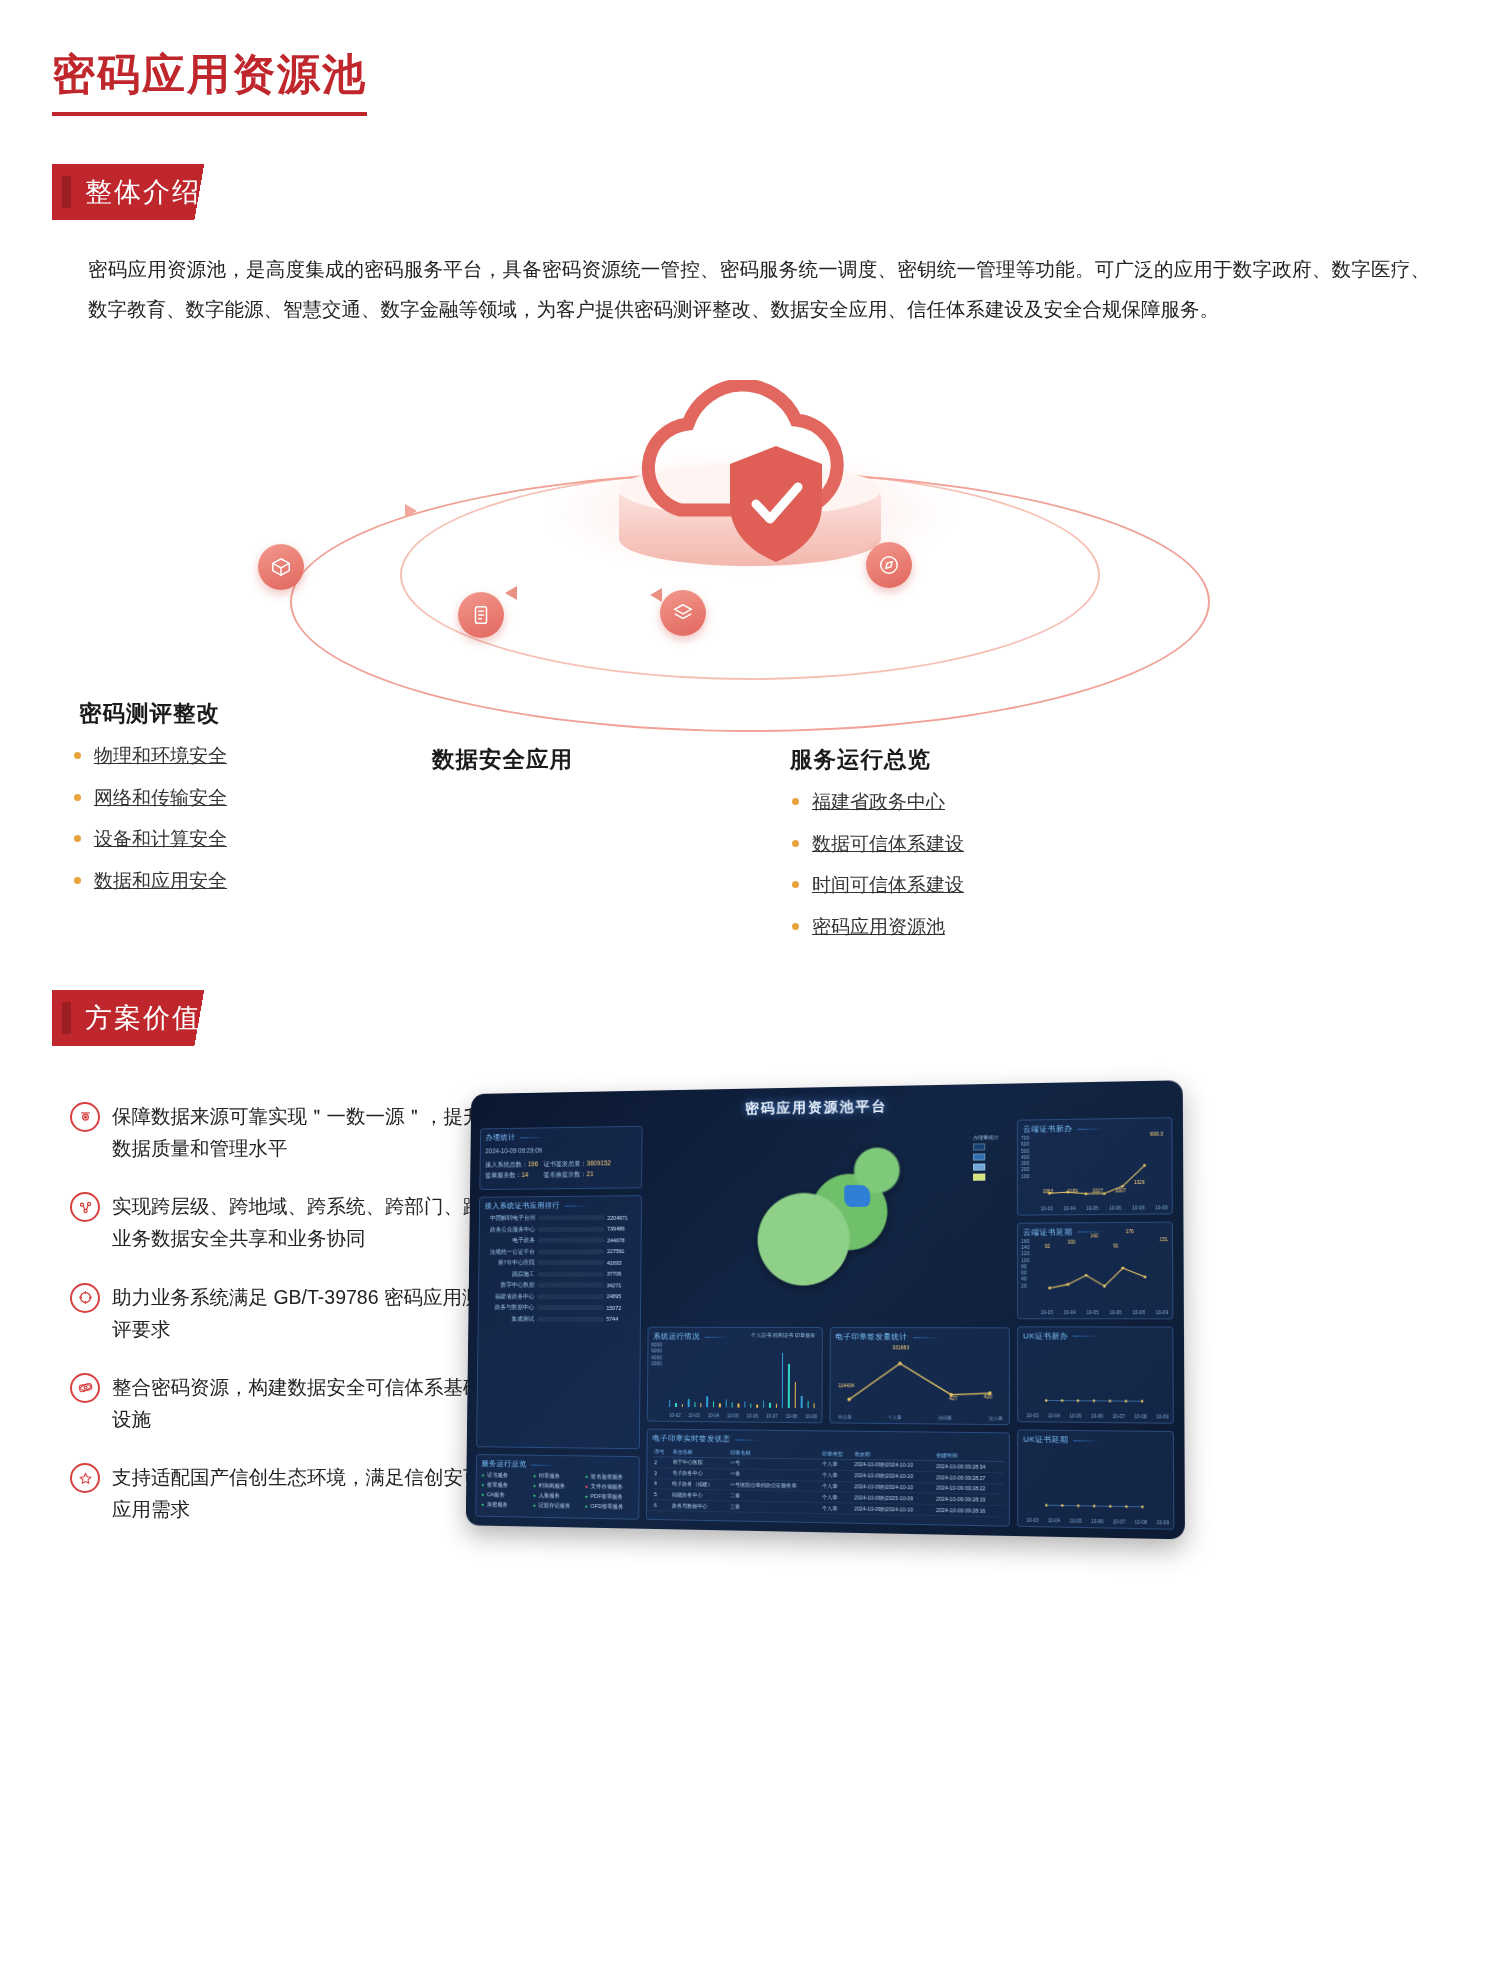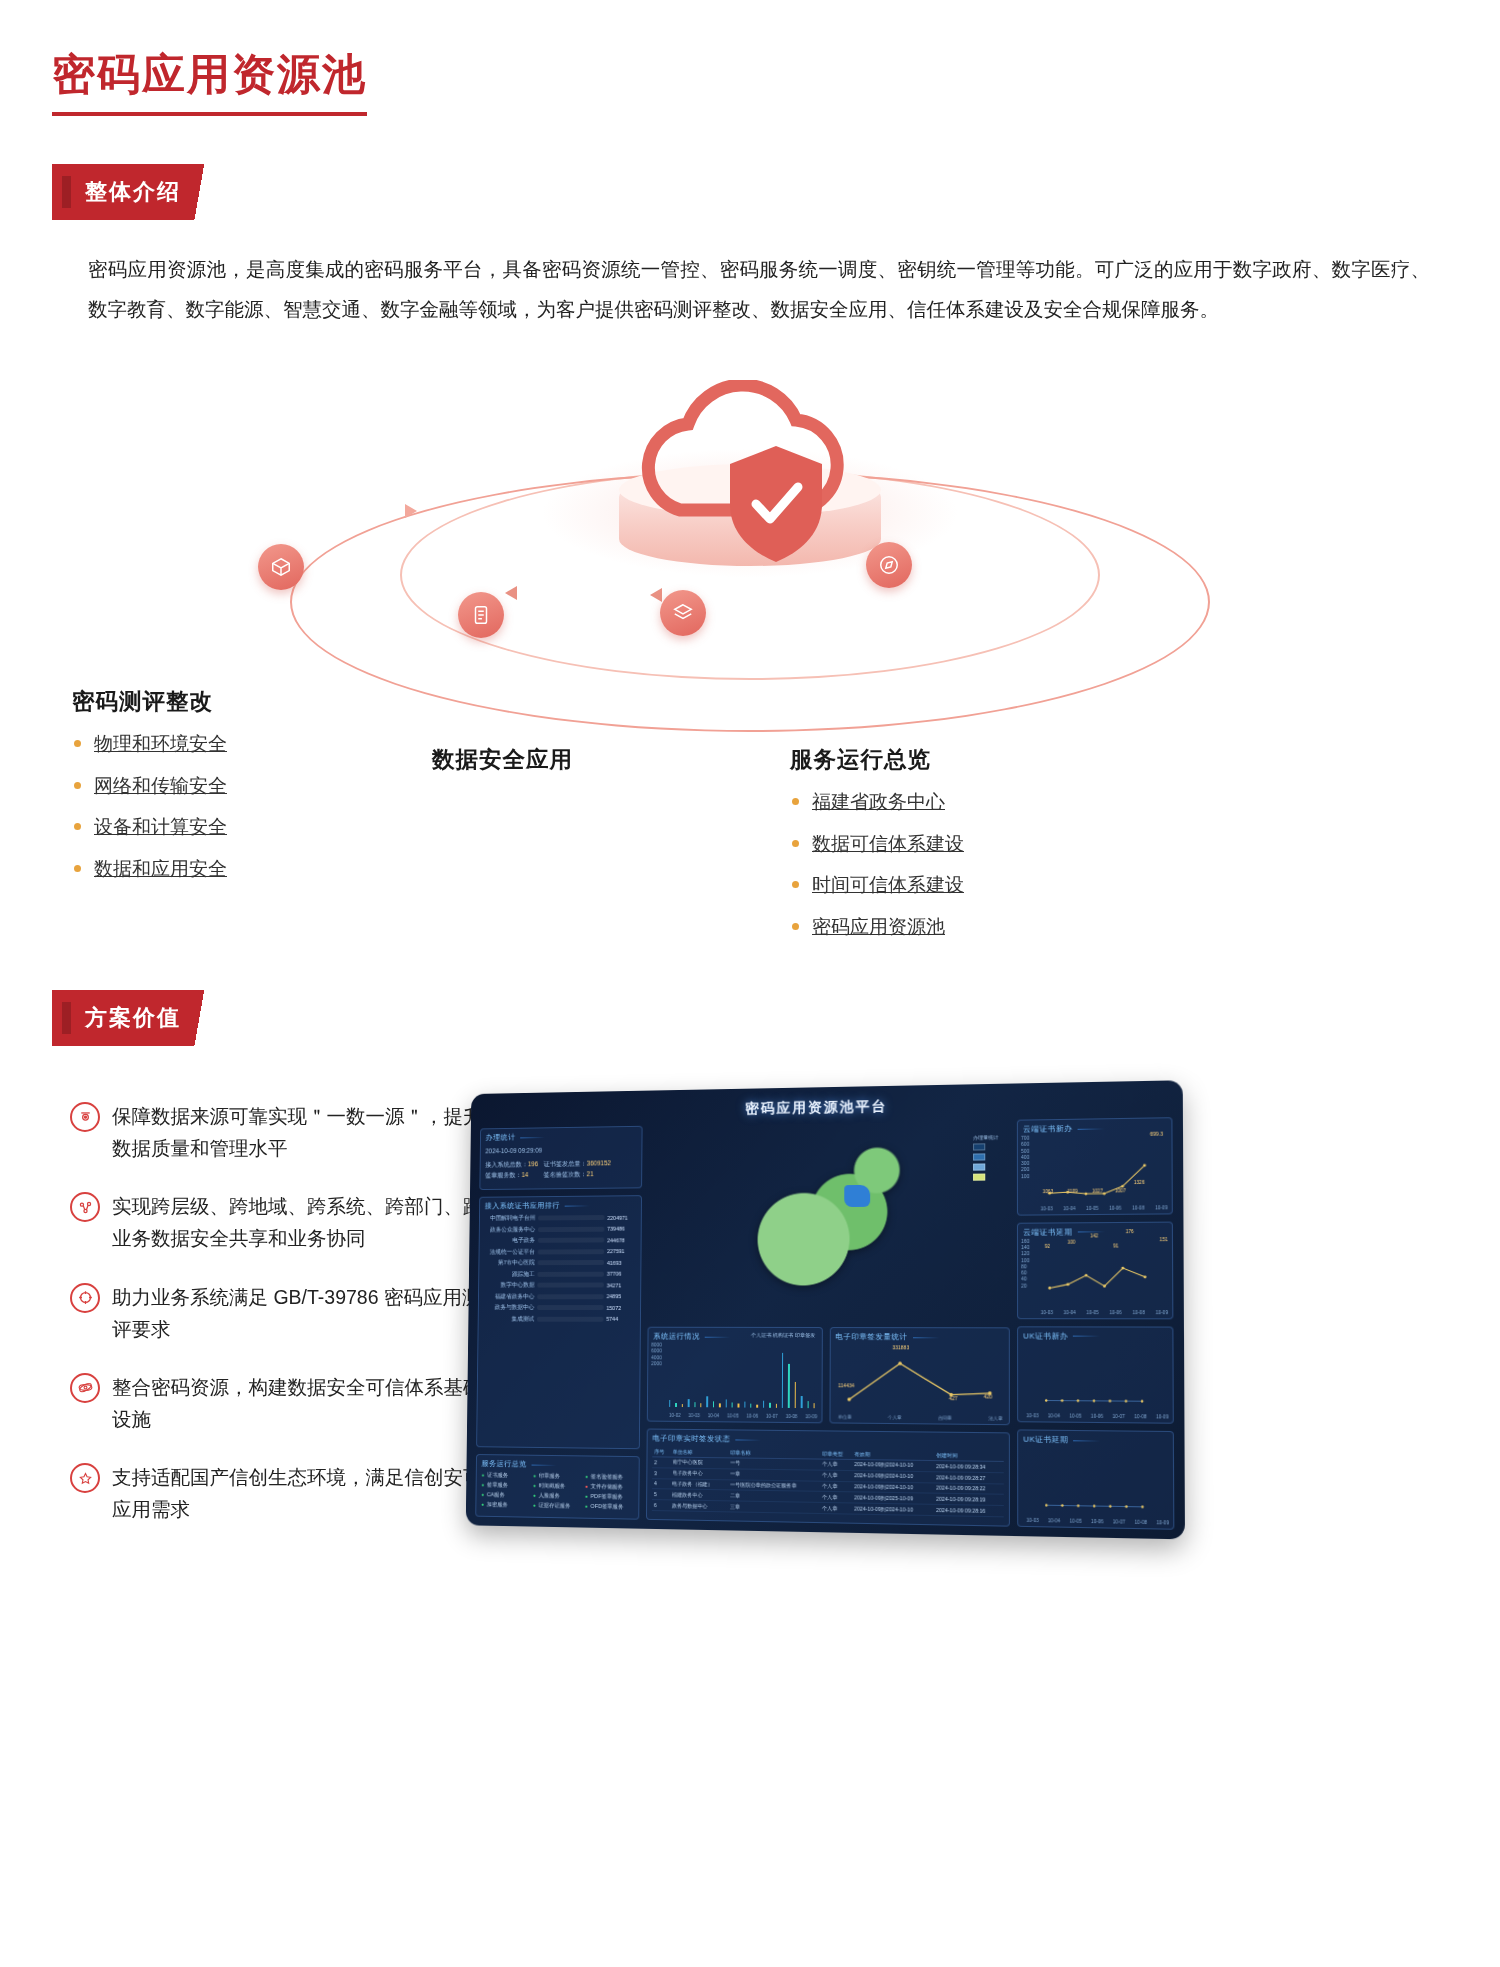--- a/index.html
+++ b/index.html
@@ -37,22 +37,22 @@
   }
   .section-head .bar {
     width: 9px;
     background: #9d1f24;
     margin-left: 10px;
     margin-top: 12px;
     margin-bottom: 12px;
   }
   .section-head .txt {
     color: #ffffff;
-    font-size: 22px;
-    font-weight: bold;
+    font-size: 27px;
+    font-weight: normal;
     letter-spacing: 2px;
     line-height: 56px;
     margin-left: 14px;
   }
   .section-head.slant::after {
     content: "";
     position: absolute;
     right: 0; top: 0;
     width: 0; height: 0;
     border-style: solid;
@@ -159,21 +159,21 @@
   }
   .col li::before {
     content: "";
     position: absolute;
     left: 2px; top: 9px;
     width: 7px; height: 7px;
     border-radius: 50%;
     background: #e8a33d;
   }
 
-  .col-1 { left: 72px;  top: 4px; }
+  .col-1 { left: 72px;  top: 16px; text-align: center; }
   .col-2 { left: 432px; top: 62px; }
   .col-3 { left: 790px; top: 62px; }
   .col-4 { left: 1158px; top: 0px; }
 
   
   .value-wrap { position: relative; margin-top: 28px; }
   .value-list {
     width: 430px;
     margin-left: 70px;
     padding-top: 26px;

